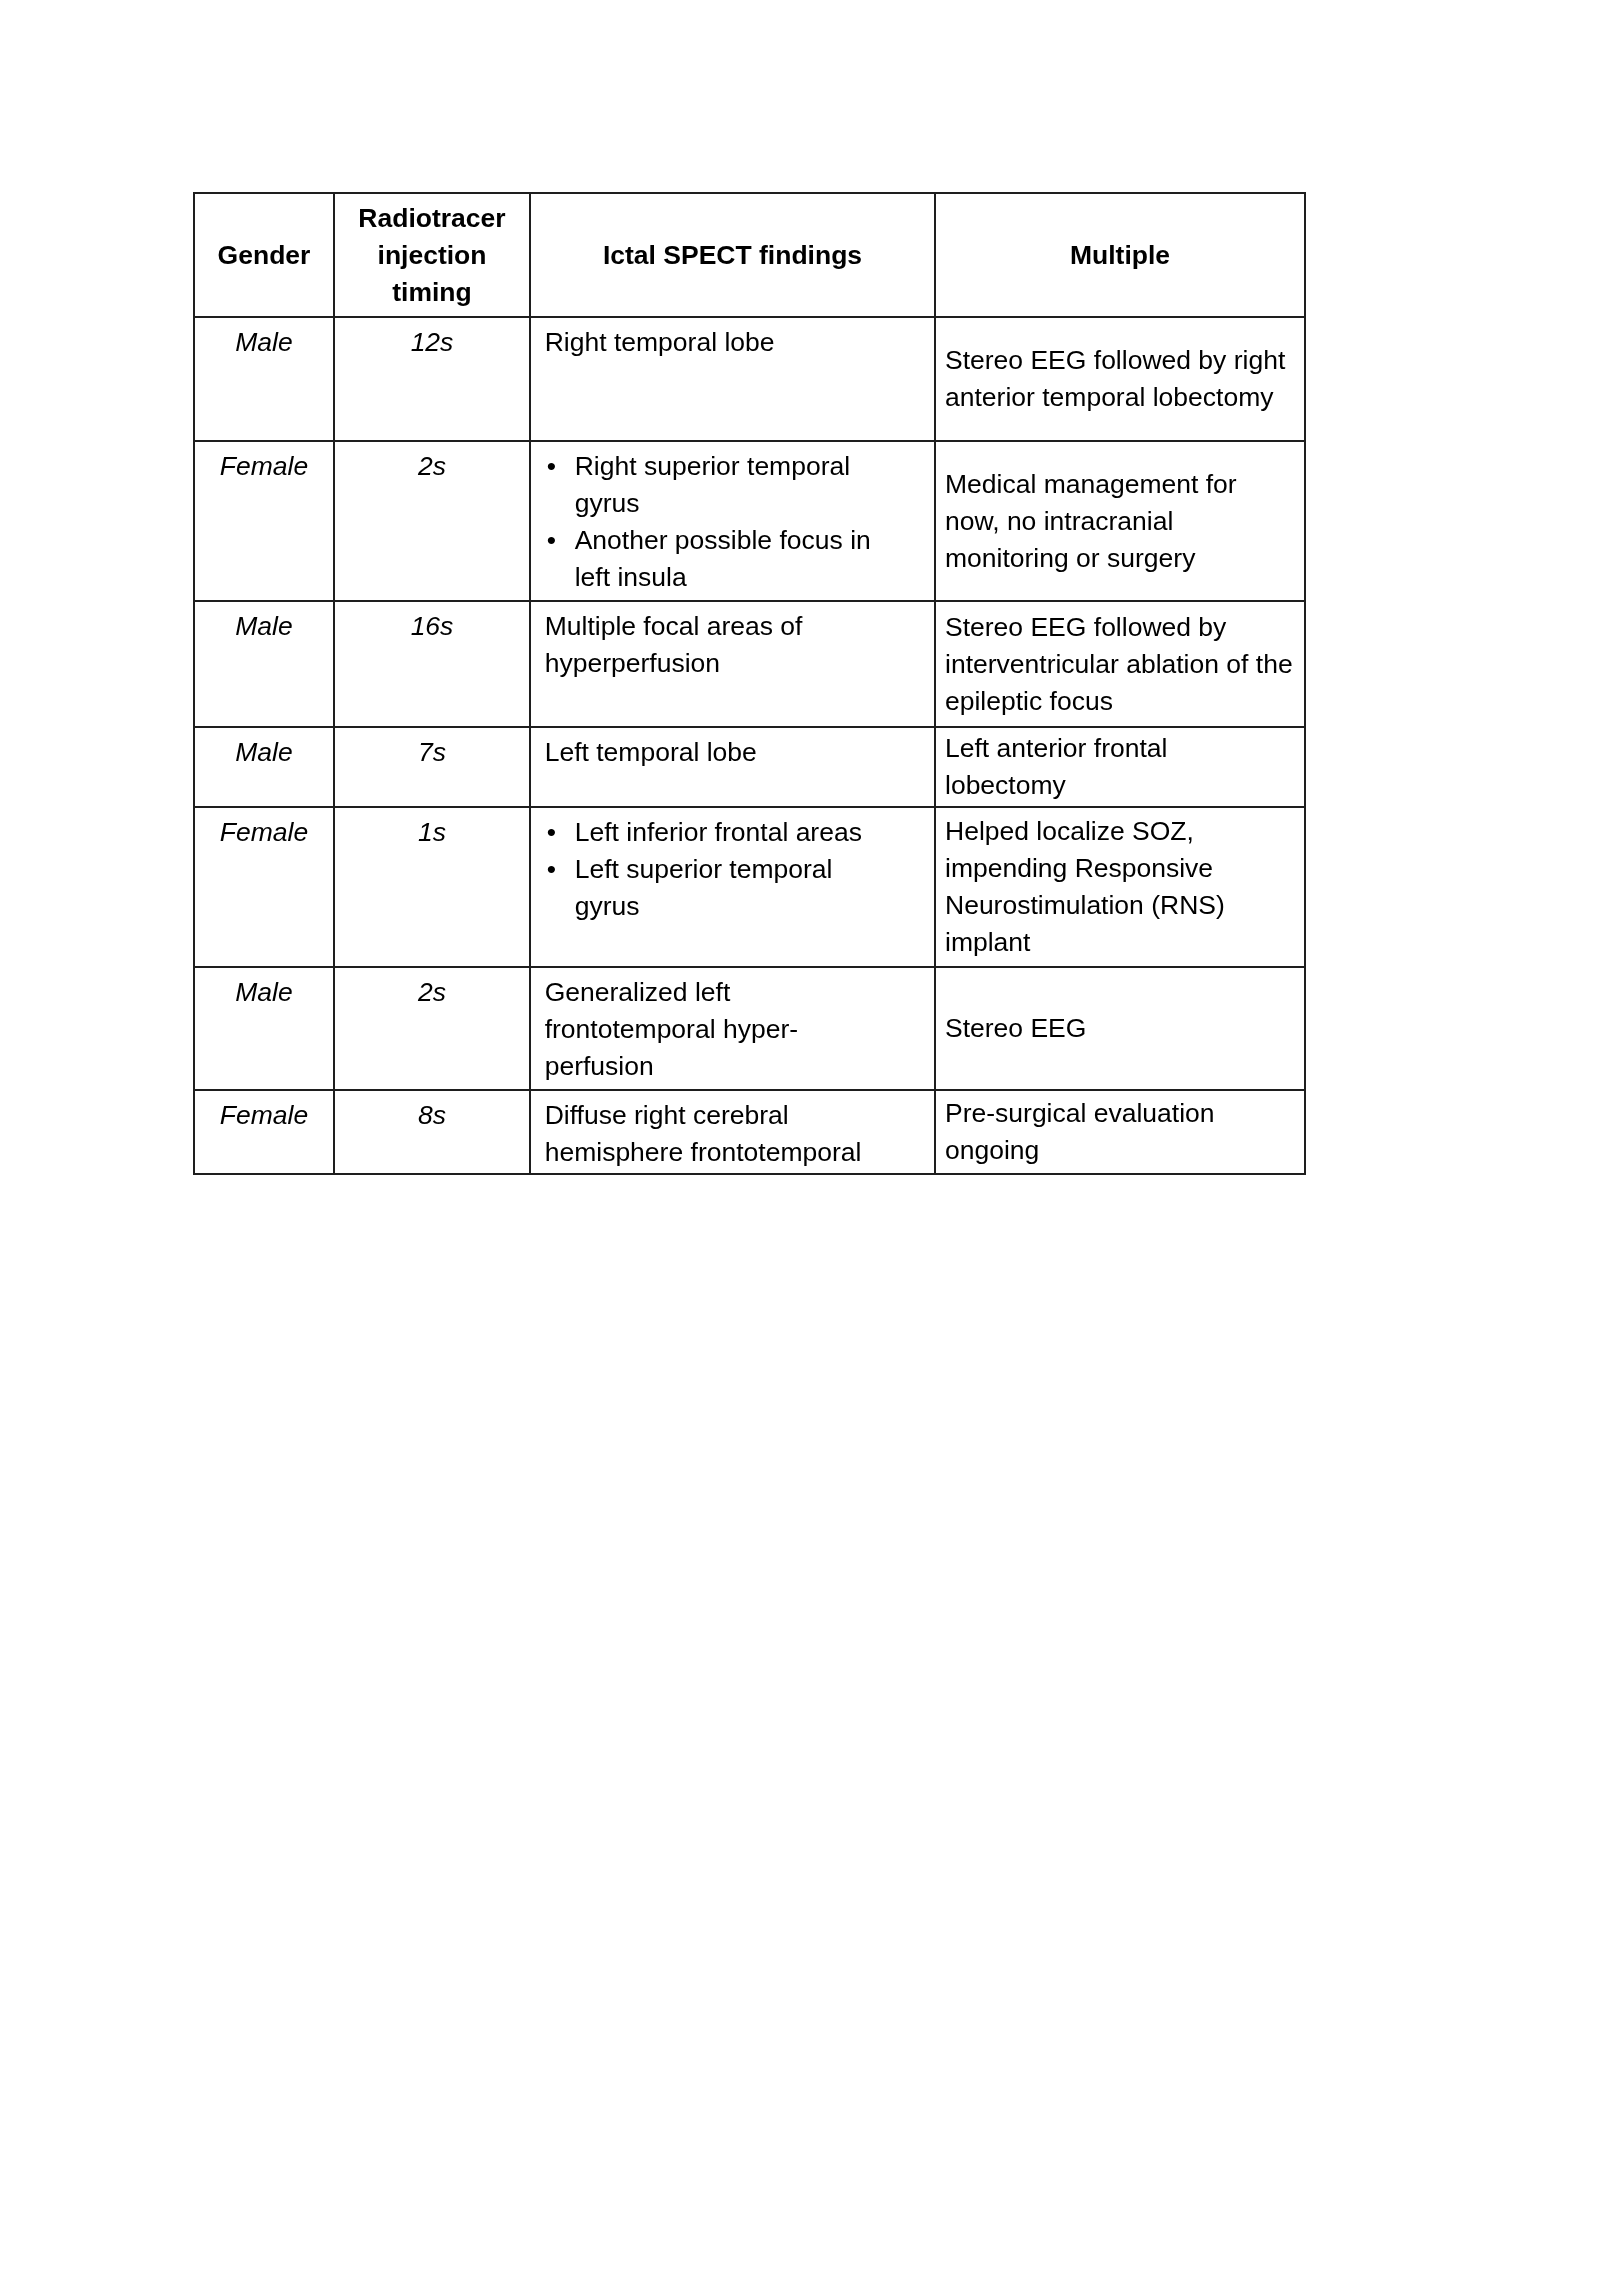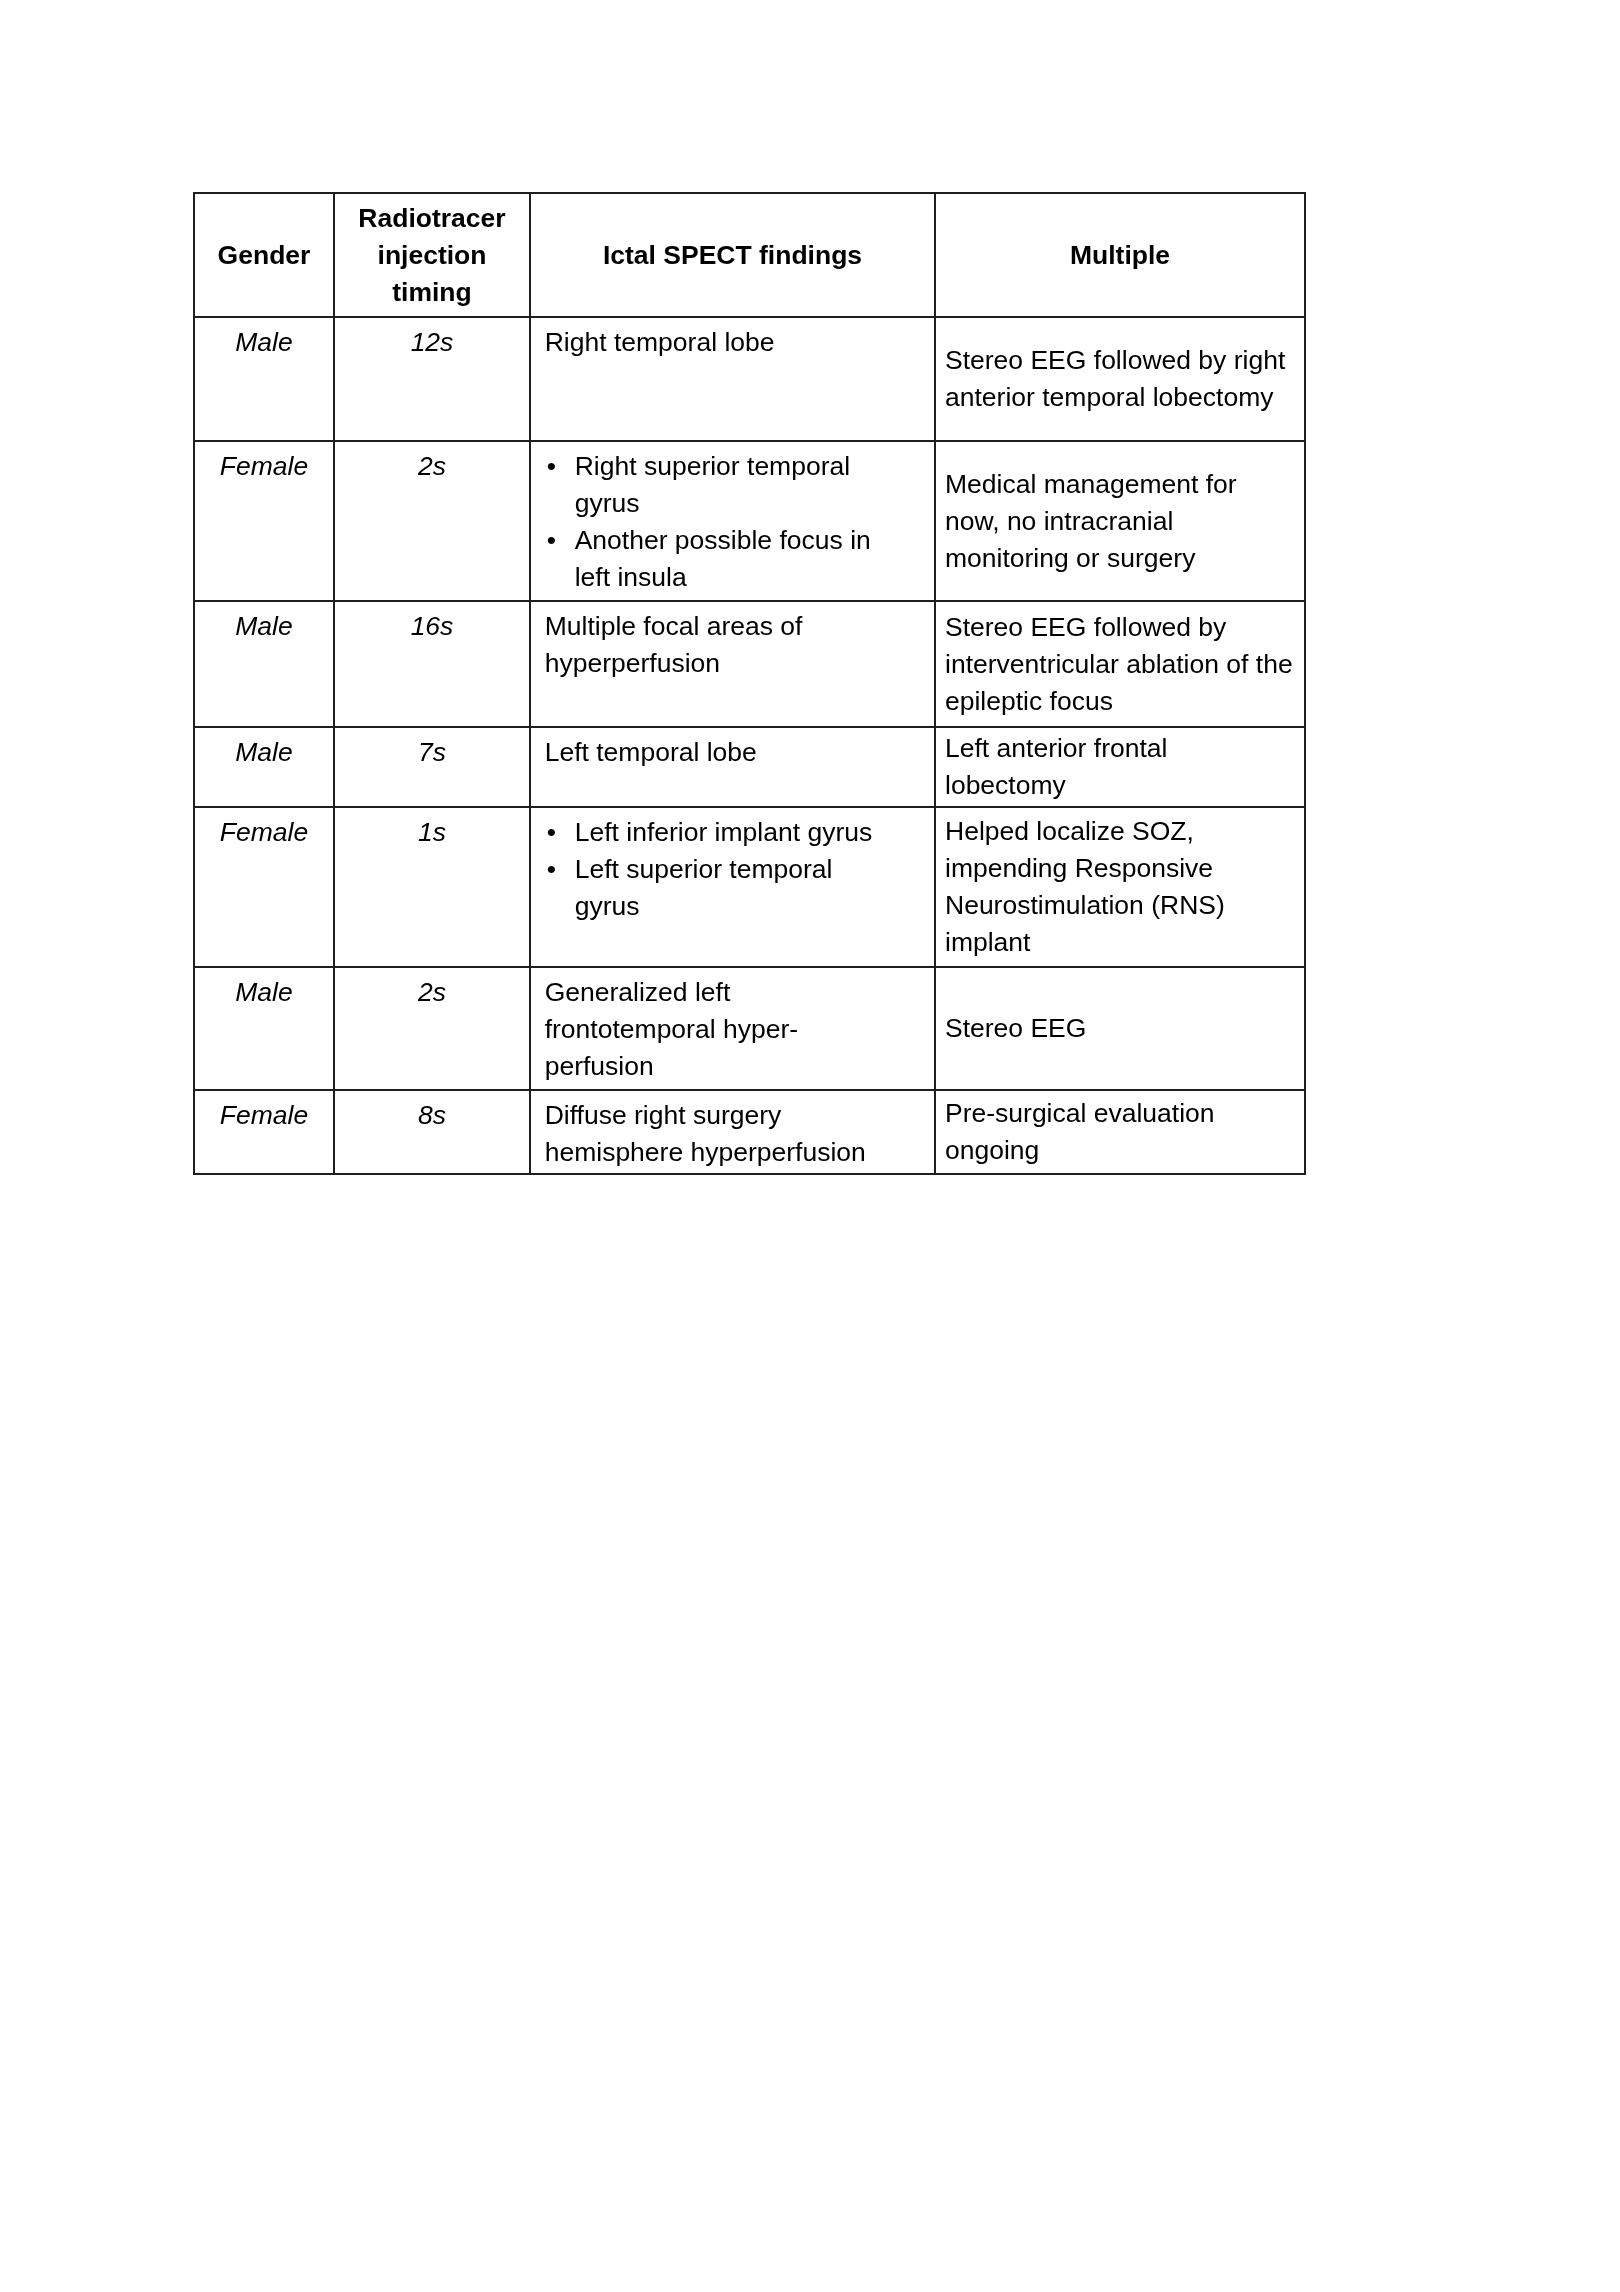--- a/index.html
+++ b/index.html
@@ -133,36 +133,36 @@
         <td class="timing-cell">7s</td>
         <td class="findings-cell">Left temporal lobe</td>
         <td class="outcome-cell">Left anterior frontal lobectomy</td>
       </tr>
 
       <tr class="r-4">
         <td class="gender-cell">Female</td>
         <td class="timing-cell">1s</td>
         <td class="findings-cell">
           <ul class="bullet-list">
-            <li>Left inferior implant gyrus</li>
+            <li>Left inferior frontal areas</li>
             <li>Left superior temporal gyrus</li>
           </ul>
         </td>
         <td class="outcome-cell">Helped localize SOZ, impending Responsive Neurostimulation (RNS) implant</td>
       </tr>
 
       <tr class="r-5">
         <td class="gender-cell">Male</td>
         <td class="timing-cell">2s</td>
         <td class="findings-cell">Generalized left frontotemporal hyper-perfusion</td>
         <td class="outcome-cell">Stereo EEG</td>
       </tr>
 
       <tr class="r-6">
         <td class="gender-cell">Female</td>
         <td class="timing-cell">8s</td>
-        <td class="findings-cell">Diffuse right surgery hemisphere hyperperfusion</td>
+        <td class="findings-cell">Diffuse right cerebral hemisphere frontotemporal</td>
         <td class="outcome-cell">Pre-surgical evaluation ongoing</td>
       </tr>
     </tbody>
   </table>
 </div>
 
 
 </body></html>

